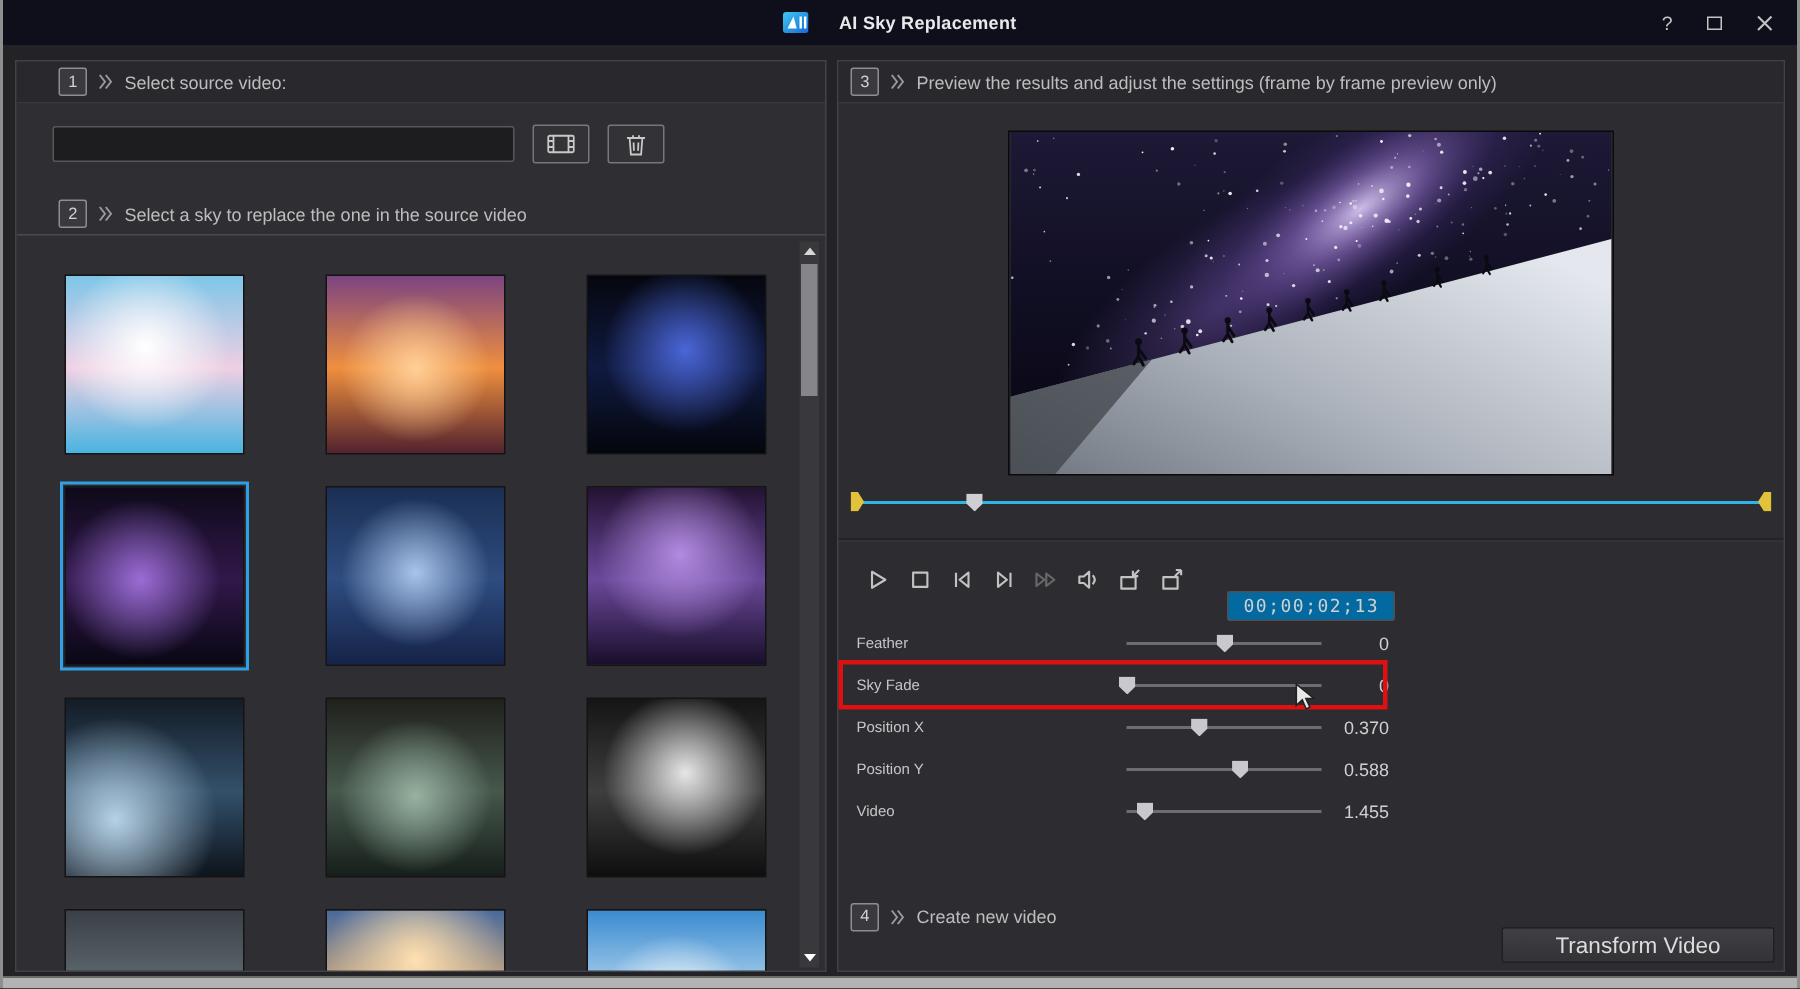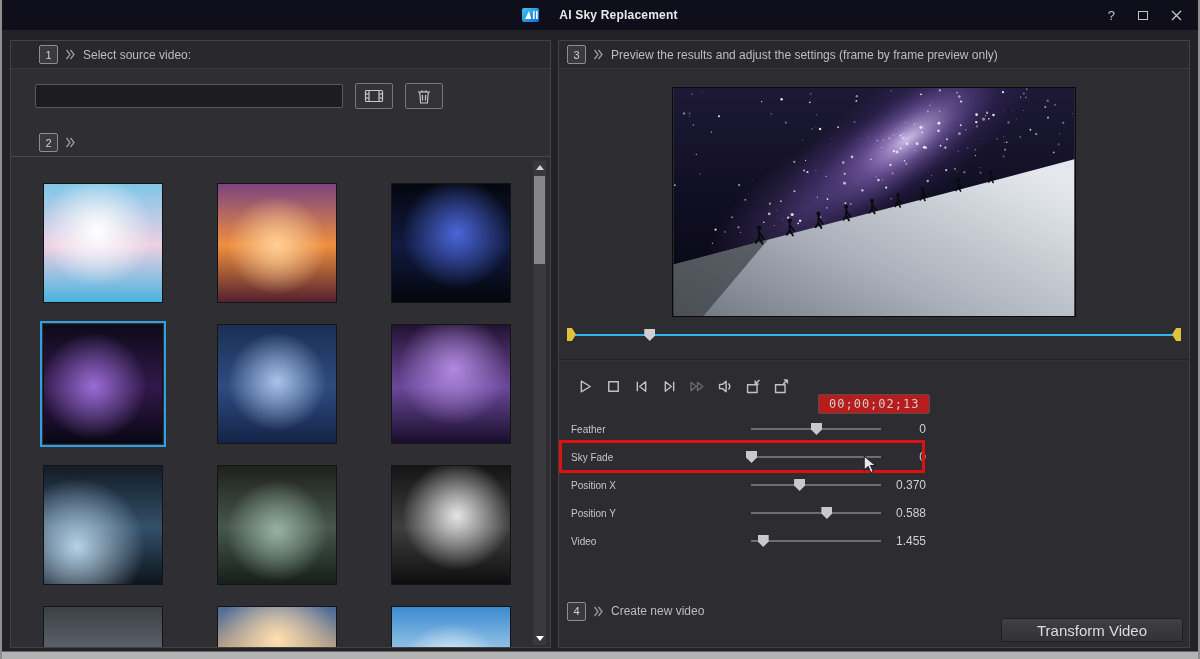--- a/index.html
+++ b/index.html
@@ -68,21 +68,21 @@
                    clip-path:polygon(0 0,100% 0,100% 55%,50% 100%,0 55%); }
 
   .divider { height:2px; margin-top:16px; background:linear-gradient(#1a1a1d,#3c3c40); }
 
   
   .transport { display:flex; align-items:center; margin:12px 0 0 16px; height:26px; }
   .t-buttons { display:flex; align-items:center; gap:7px; }
   .t-btn { width:21px; height:21px; background:none; border:none; padding:1px; cursor:default; }
   .t-btn svg { width:100%; height:100%; stroke:#c2c2c2; fill:none; stroke-width:1.2; stroke-linejoin:round; }
   .t-btn.disabled svg { stroke:#7c7c7c; opacity:0.75; }
-  .timecode { margin-left:26px; background:#b91c1c; border:1px solid #505054; border-radius:2px; color:#d0d0d0;
+  .timecode { margin-left:26px; background:#0369a1; border:1px solid #505054; border-radius:2px; color:#d0d0d0;
               font-family:"DejaVu Sans Mono", monospace; font-size:12px; letter-spacing:1px; padding:2px 10px;margin-top:36px; }
 
   
   .sliders { position:relative; margin-top:16px; min-height:168px; }
   .slider-row { display:flex; align-items:center; height:28px; padding-left:12px; }
   .slider-label { width:180px; color:#c6c6c8; font-size:10px; }
   .slider-track { position:relative; width:130px; height:14px; }
   .slider-track::before { content:''; position:absolute; left:0; right:0; top:6px; height:2px; background:#6e6e72; }
   .slider-thumb { position:absolute; top:1px; width:11px; height:12px; margin-left:-5px; background:#c9c9cd;
                   clip-path:polygon(0 0,100% 0,100% 55%,50% 100%,0 55%); }
@@ -165,20 +165,21 @@
               <line x1="8.6" y1="6" x2="8.4" y2="11.5"></line>
           </svg>
         </button>
       </div>
 
       <div class="step-header step2">
         <span class="badge">2</span>
         <svg class="chev" width="11" height="11" viewBox="0 0 11 11">
             <path d="M1.5 1 L5 5.5 L1.5 10 M5.5 1 L9 5.5 L5.5 10" stroke="#9a9a9e" fill="none" stroke-width="1.3"></path>
           </svg>
+        <span class="step-label">Select a sky to replace the one in the source video</span>
       </div>
 
       <div class="grid-area">
         <div class="thumb-grid">
             <div class="thumb" style="background: radial-gradient(circle at 45% 40%, rgb(255, 255, 255), rgba(0, 0, 0, 0) 58%), linear-gradient(rgb(126, 198, 232) 0%, rgb(239, 207, 227) 52%, rgb(73, 180, 224) 100%);"></div>
             <div class="thumb" style="background: radial-gradient(circle at 50% 52%, rgb(255, 207, 150), rgba(0, 0, 0, 0) 58%), linear-gradient(rgb(124, 68, 128) 0%, rgb(239, 143, 62) 52%, rgb(82, 34, 46) 100%);"></div>
             <div class="thumb" style="background: radial-gradient(circle at 55% 42%, rgb(74, 102, 216), rgba(0, 0, 0, 0) 58%), linear-gradient(rgb(5, 7, 15) 0%, rgb(16, 26, 64) 52%, rgb(4, 6, 12) 100%);"></div>
             <div class="thumb selected" style="background: radial-gradient(circle at 42% 52%, rgb(154, 108, 212), rgba(0, 0, 0, 0) 58%), linear-gradient(rgb(14, 10, 26) 0%, rgb(49, 24, 74) 52%, rgb(9, 7, 20) 100%);"></div>
             <div class="thumb" style="background: radial-gradient(circle at 50% 48%, rgb(168, 196, 234), rgba(0, 0, 0, 0) 58%), linear-gradient(rgb(27, 47, 84) 0%, rgb(46, 76, 128) 52%, rgb(21, 35, 72) 100%);"></div>
             <div class="thumb" style="background: radial-gradient(circle at 52% 38%, rgb(178, 138, 224), rgba(0, 0, 0, 0) 58%), linear-gradient(rgb(35, 18, 51) 0%, rgb(106, 72, 153) 52%, rgb(25, 14, 43) 100%);"></div>

